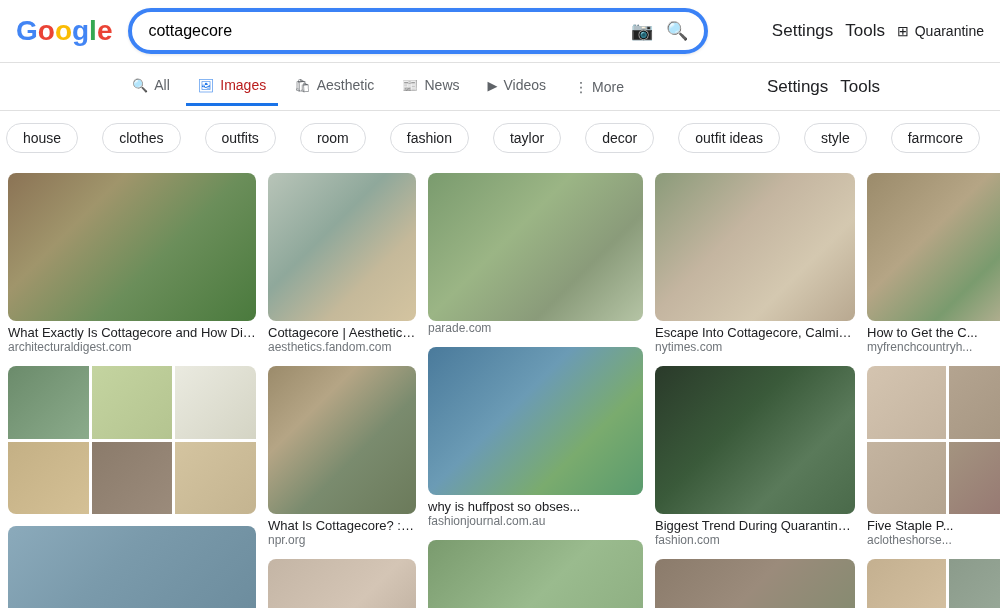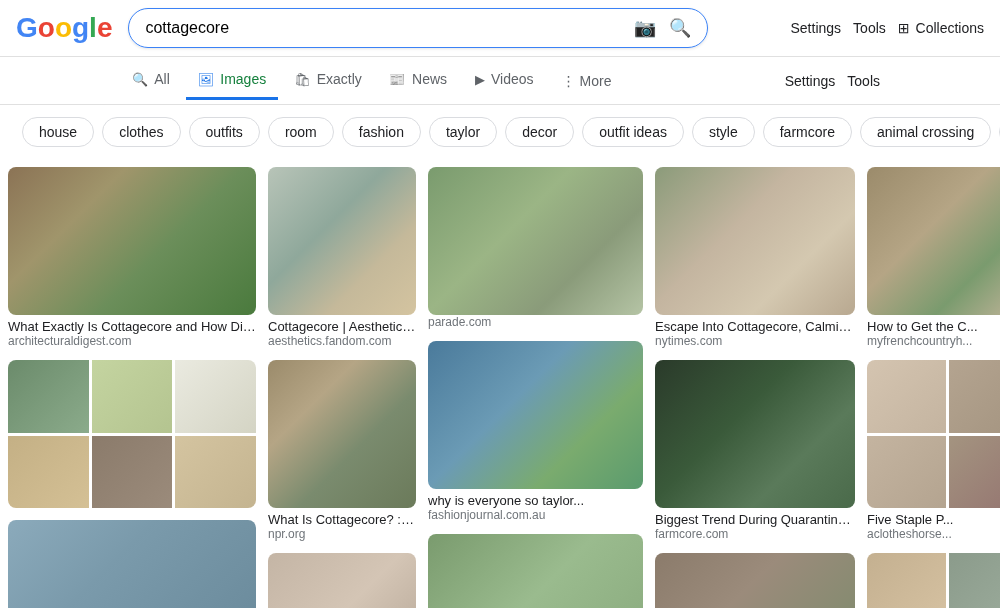--- a/index.html
+++ b/index.html
@@ -8,37 +8,37 @@
     
     .header { display: flex; align-items: center; padding: 8px 16px; border-bottom: 1px solid #e0e0e0; gap: 16px; }
     .logo { display: flex; align-items: center; }
     .logo-g { color: #4285f4; font-size: 28px; font-weight: bold; }
     .logo-o1 { color: #ea4335; font-size: 28px; font-weight: bold; }
     .logo-o2 { color: #fbbc04; font-size: 28px; font-weight: bold; }
     .logo-g2 { color: #4285f4; font-size: 28px; font-weight: bold; }
     .logo-l { color: #34a853; font-size: 28px; font-weight: bold; }
     .logo-e { color: #ea4335; font-size: 28px; font-weight: bold; }
 
-    .search-bar { display: flex; align-items: center; border: 1px solid #3b82f6; border-radius: 24px; padding: 8px 16px; flex: 1; max-width: 580px; box-shadow: 0 1px 3px rgba(0,0,0,0.1); }
+    .search-bar { display: flex; align-items: center; border: 4px solid #3b82f6; border-radius: 24px; padding: 8px 16px; flex: 1; max-width: 580px; box-shadow: 0 1px 3px rgba(0,0,0,0.1); }
     .search-input { border: none; outline: none; font-size: 16px; flex: 1; }
     .search-icons { display: flex; align-items: center; gap: 12px; color: #666; }
 
     .header-right { display: flex; align-items: center; gap: 12px; margin-left: auto; }
-    .settings-link, .tools-link { color: #202124; font-size: 14px; cursor: pointer; text-decoration: none; }
+    .settings-link, .tools-link { color: #202124; font-size: 17px; cursor: pointer; text-decoration: none; }
     .collections-btn { display: flex; align-items: center; gap: 6px; color: #202124; font-size: 14px; cursor: pointer; }
 
     
     .nav-tabs { display: flex; align-items: center; padding: 4px 120px; border-bottom: 1px solid #e0e0e0; gap: 4px; }
     .nav-tab { display: flex; align-items: center; gap: 6px; padding: 10px 12px; font-size: 14px; color: #5f6368; cursor: pointer; border-bottom: 3px solid transparent; text-decoration: none; white-space: nowrap; }
     .nav-tab.active { color: #1a73e8; border-bottom: 3px solid #1a73e8; }
     .nav-tab-more { display: flex; align-items: center; gap: 4px; padding: 10px 12px; font-size: 14px; color: #5f6368; cursor: pointer; }
     .nav-sep { margin-left: auto; display: flex; gap: 4px; }
 
     
-    .filter-bar { display: flex; align-items: center; padding: 12px 22px; gap: 8px; overflow: hidden; }
+    .filter-bar { display: flex; align-items: center; padding: 12px 6px; gap: 24px; overflow: hidden; }
     .filter-chip { border: 1px solid #dadce0; border-radius: 20px; padding: 6px 16px; font-size: 14px; color: #202124; cursor: pointer; white-space: nowrap; background: #fff; }
 
     
     .image-grid { display: flex; gap: 12px; padding: 8px 8px; overflow: hidden; }
     .image-column { display: flex; flex-direction: column; gap: 12px; }
     .image-card { cursor: pointer; }
     .image-placeholder { border-radius: 8px; overflow: hidden; background: #e0e0e0; }
     .image-title { font-size: 13px; color: #202124; margin-top: 4px; white-space: nowrap; overflow: hidden; text-overflow: ellipsis; }
     .image-source { font-size: 12px; color: #70757a; }
 
@@ -98,37 +98,37 @@
     <div class="search-icons">
       <span style="color:#666; font-size:18px;">📷</span>
       <span style="color:#4285f4; font-size:18px;">🔍</span>
     </div>
   </div>
   <div class="header-right">
     <span class="settings-link">Settings</span>
     <span class="tools-link">Tools</span>
     <div class="collections-btn">
       <span>⊞</span>
-      <span>Collections</span>
+      <span>Quarantine</span>
     </div>
   </div>
 </div>
 
 <div class="nav-tabs">
   <a class="nav-tab">
     <span style="font-size:13px;">🔍</span>
     <span>All</span>
   </a>
   <a class="nav-tab active">
     <span style="font-size:13px; color:#1a73e8;">🖼</span>
-    <span style="color:#15803d;">Images</span>
+    <span style="color:#b91c1c;">Images</span>
   </a>
   <a class="nav-tab">
     <span style="font-size:13px;">🛍</span>
-    <span>Exactly</span>
+    <span>Aesthetic</span>
   </a>
   <a class="nav-tab">
     <span style="font-size:13px;">📰</span>
     <span>News</span>
   </a>
   <a class="nav-tab">
     <span style="font-size:13px;">▶</span>
     <span>Videos</span>
   </a>
   <a class="nav-tab-more">
@@ -196,38 +196,38 @@
     </div>
   </div>
 
   <div class="image-column col3">
     <div class="image-card">
       <div class="image-placeholder img-cottage1" style="width:215px;height:148px;border-radius:8px;"></div>
       <div class="image-source">parade.com</div>
     </div>
     <div class="image-card">
       <div class="image-placeholder img-field" style="width:215px;height:148px;border-radius:8px;"></div>
-      <div class="image-title">why is everyone so taylor...</div>
+      <div class="image-title">why is huffpost so obses...</div>
       <div class="image-source">fashionjournal.com.au</div>
     </div>
     <div class="image-card">
       <div class="image-placeholder" style="width:215px;height:120px;border-radius:8px;background:linear-gradient(135deg,#7A9B6E 0%,#9ABB8E 50%,#8AAB7E 100%);"></div>
     </div>
   </div>
 
   <div class="image-column col4">
     <div class="image-card">
       <div class="image-placeholder img-woman1" style="width:200px;height:148px;border-radius:8px;"></div>
       <div class="image-title">Escape Into Cottagecore, Calming Eth...</div>
       <div class="image-source">nytimes.com</div>
     </div>
     <div class="image-card">
       <div class="image-placeholder img-woman2" style="width:200px;height:148px;border-radius:8px;"></div>
       <div class="image-title">Biggest Trend During Quarantine ...</div>
-      <div class="image-source">farmcore.com</div>
+      <div class="image-source">fashion.com</div>
     </div>
     <div class="image-card">
       <div class="image-placeholder" style="width:200px;height:120px;border-radius:8px;background:linear-gradient(135deg,#8B7B6B 0%,#9B8B7B 40%,#7B8B6B 100%);"></div>
     </div>
   </div>
 
   <div class="image-column col5">
     <div class="image-card">
       <div class="image-placeholder img-arch1" style="width:160px;height:148px;border-radius:8px;"></div>
       <div class="image-title">How to Get the C...</div>

